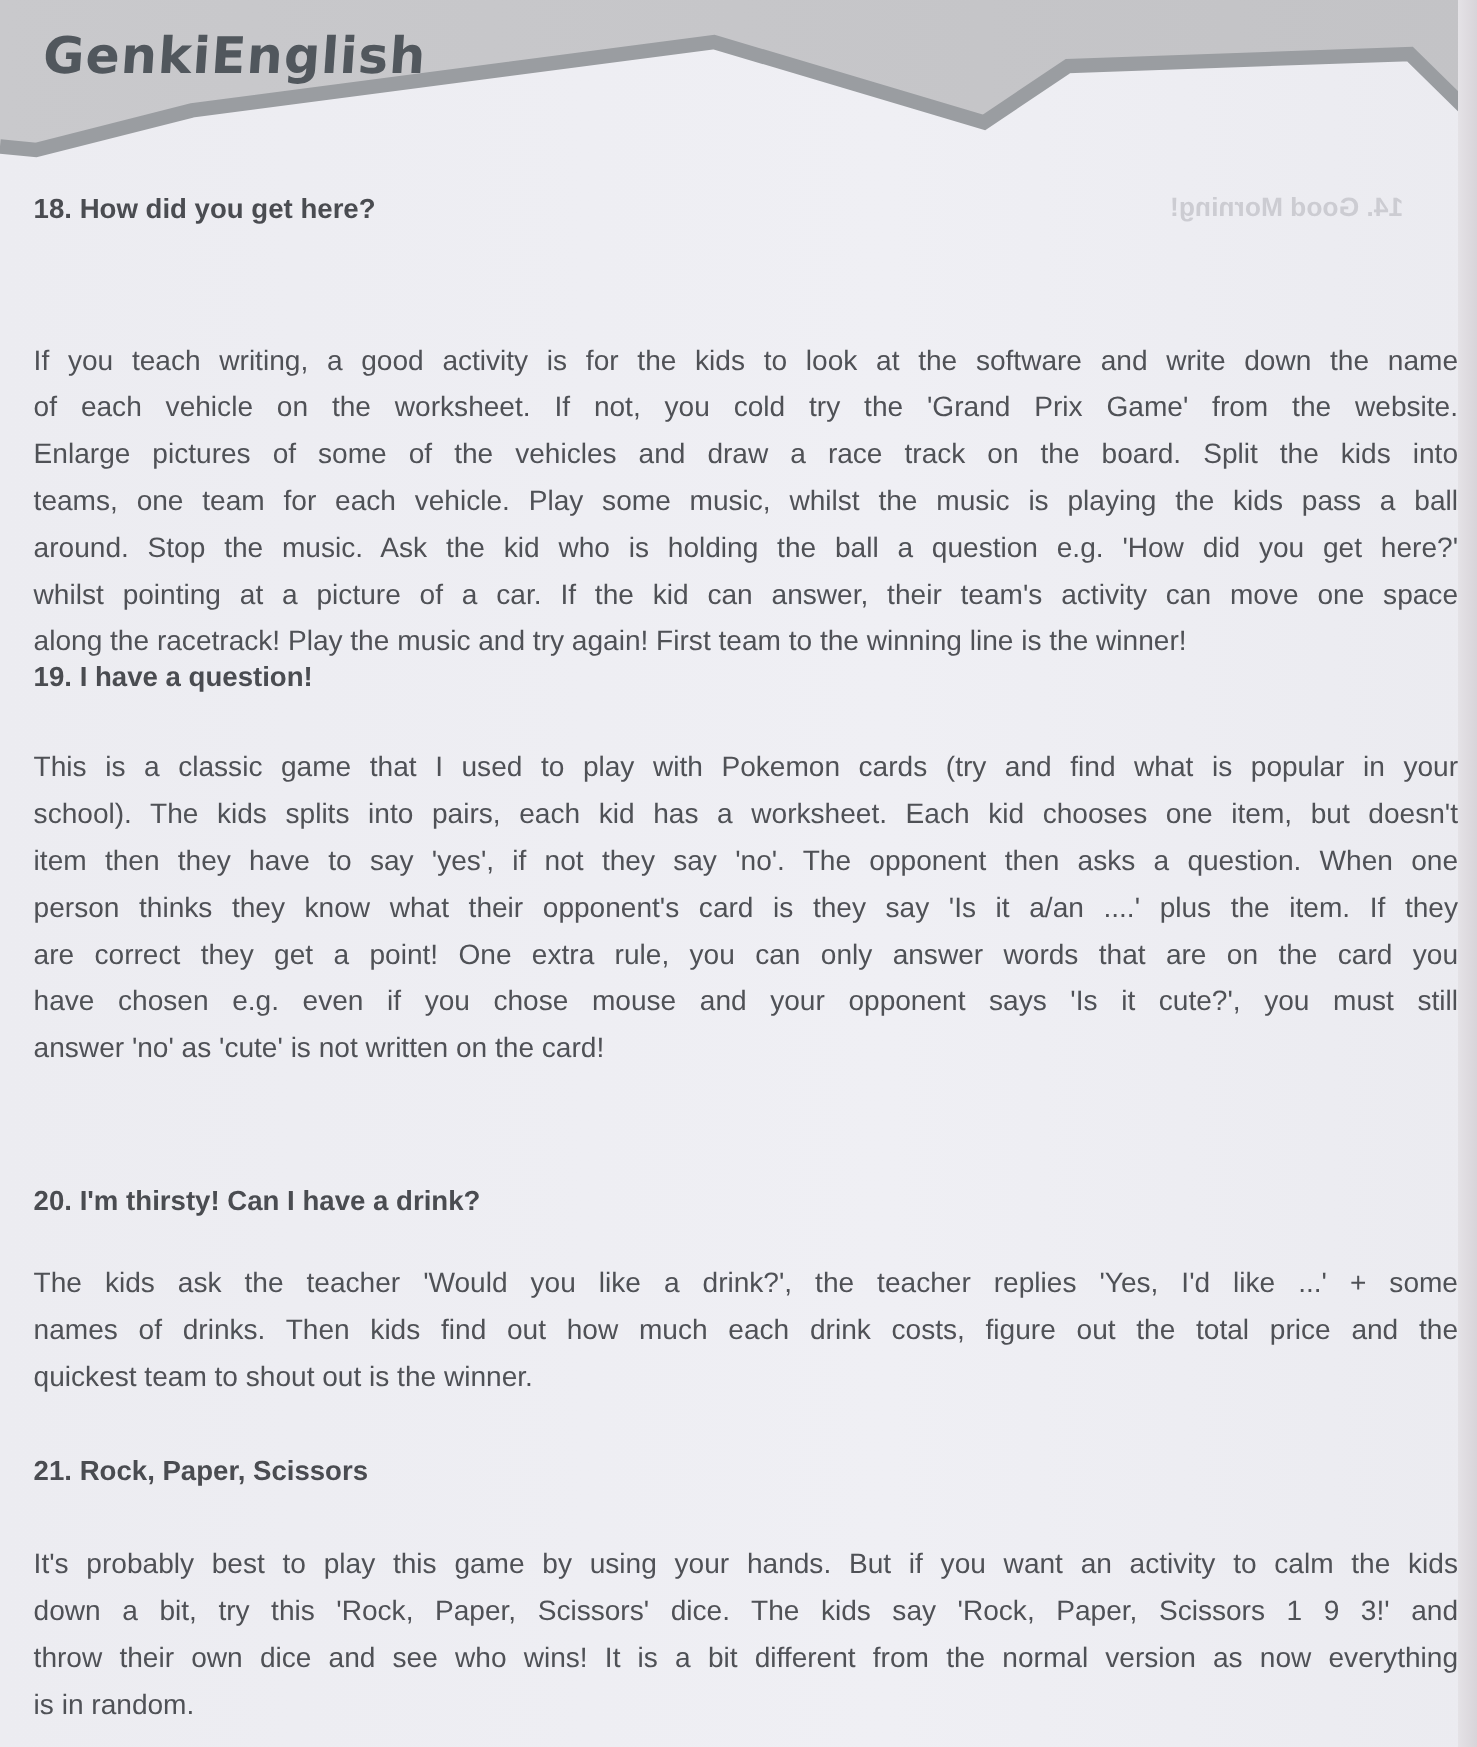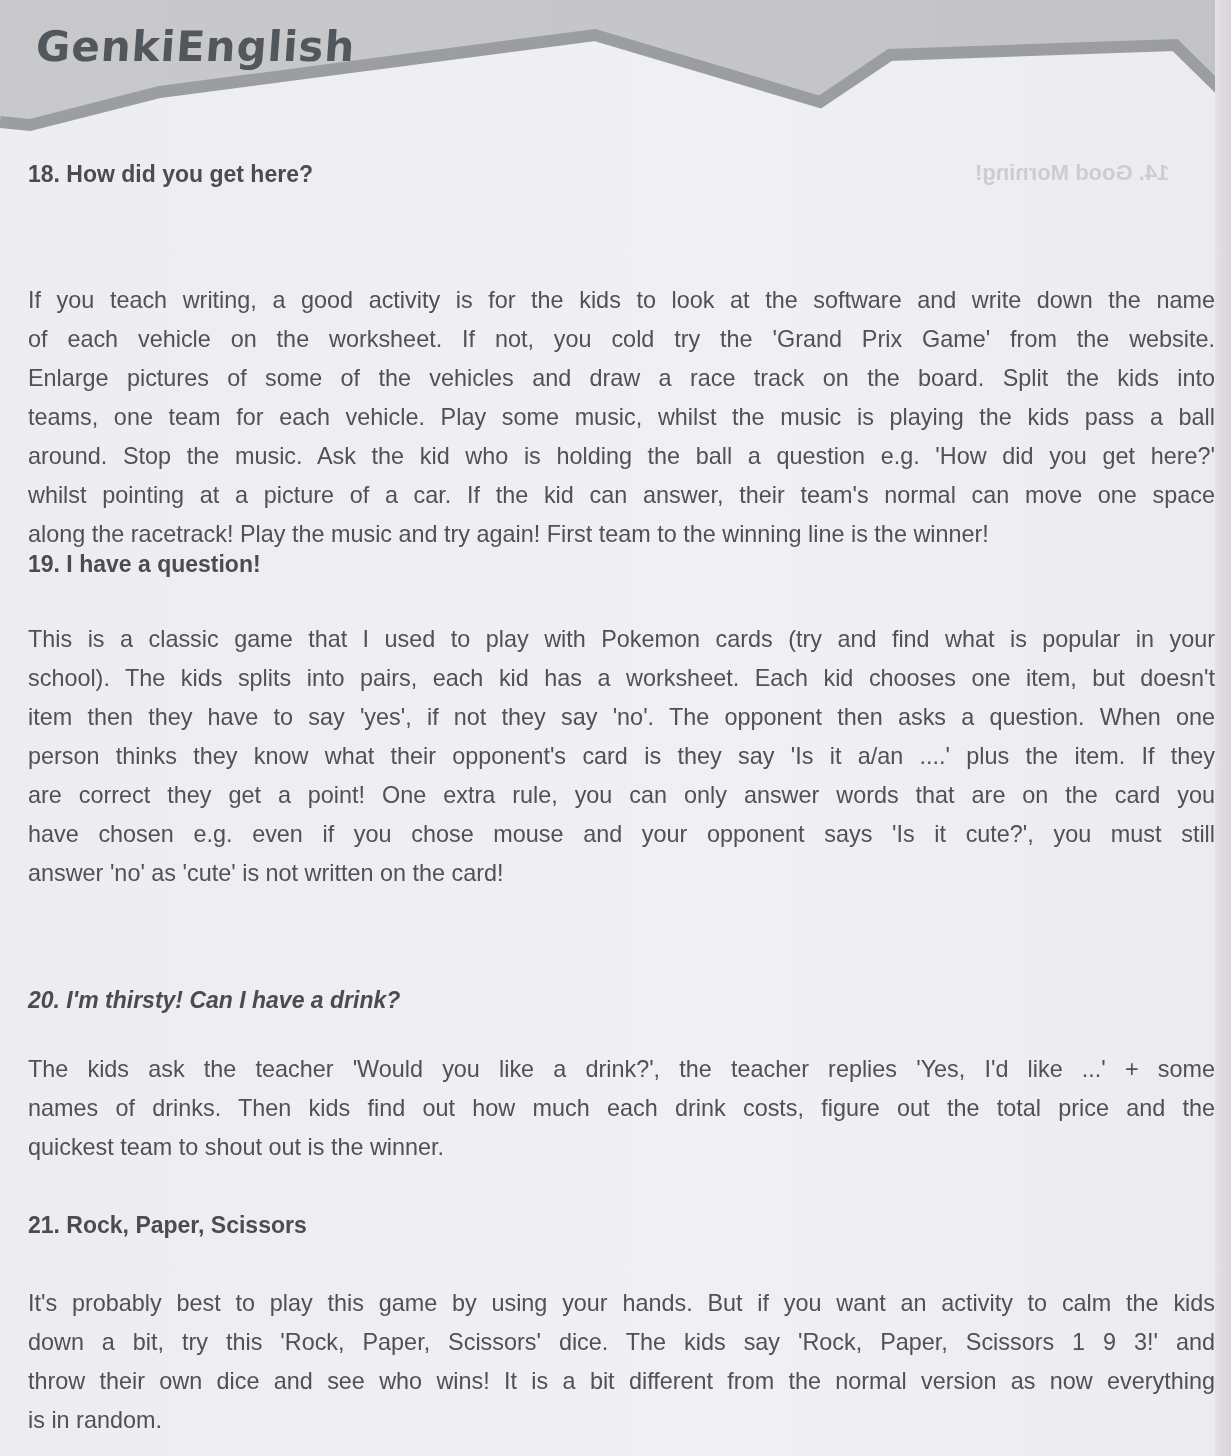--- a/index.html
+++ b/index.html
@@ -114,36 +114,36 @@
 
   <div class="content">
 
     <div class="section-title" style="top:161px;">18. How did you get here?</div>
     <div class="para" style="top:233px;margin-top:48px;">
       <span class="line">If you teach writing, a good activity is for the kids to look at the software and write down the name</span>
       <span class="line">of each vehicle on the worksheet. If not, you cold try the 'Grand Prix Game' from the website.</span>
       <span class="line">Enlarge pictures of some of the vehicles and draw a race track on the board. Split the kids into</span>
       <span class="line">teams, one team for each vehicle. Play some music, whilst the music is playing the kids pass a ball</span>
       <span class="line">around. Stop the music. Ask the kid who is holding the ball a question e.g. 'How did you get here?'</span>
-      <span class="line">whilst pointing at a picture of a car. If the kid can answer, their team's normal can move one space</span>
+      <span class="line">whilst pointing at a picture of a car. If the kid can answer, their team's activity can move one space</span>
       <span class="line last">along the racetrack! Play the music and try again! First team to the winning line is the winner!</span>
     </div>
 
     <div class="section-title" style="top:551px;">19. I have a question!</div>
     <div class="para" style="top:620px;">
       <span class="line">This is a classic game that I used to play with Pokemon cards (try and find what is popular in your</span>
       <span class="line">school). The kids splits into pairs, each kid has a worksheet. Each kid chooses one item, but doesn't</span>
       <span class="line">item then they have to say 'yes', if not they say 'no'. The opponent then asks a question. When one</span>
       <span class="line">person thinks they know what their opponent's card is they say 'Is it a/an ....' plus the item. If they</span>
       <span class="line">are correct they get a point! One extra rule, you can only answer words that are on the card you</span>
       <span class="line">have chosen e.g. even if you chose mouse and your opponent says 'Is it cute?', you must still</span>
       <span class="line last">answer 'no' as 'cute' is not written on the card!</span>
     </div>
 
-    <div class="section-title" style="top:987px;font-style:italic;">20. I'm thirsty! Can I have a drink?</div>
+    <div class="section-title" style="top:987px;">20. I'm thirsty! Can I have a drink?</div>
     <div class="para" style="top:1050px;">
       <span class="line">The kids ask the teacher 'Would you like a drink?', the teacher replies 'Yes, I'd like ...' + some</span>
       <span class="line">names of drinks. Then kids find out how much each drink costs, figure out the total price and the</span>
       <span class="line last">quickest team to shout out is the winner.</span>
     </div>
 
     <div class="section-title" style="top:1212px;">21. Rock, Paper, Scissors</div>
     <div class="para" style="top:1284px;">
       <span class="line">It's probably best to play this game by using your hands. But if you want an activity to calm the kids</span>
       <span class="line">down a bit, try this 'Rock, Paper, Scissors' dice. The kids say 'Rock, Paper, Scissors 1 9 3!' and</span>

